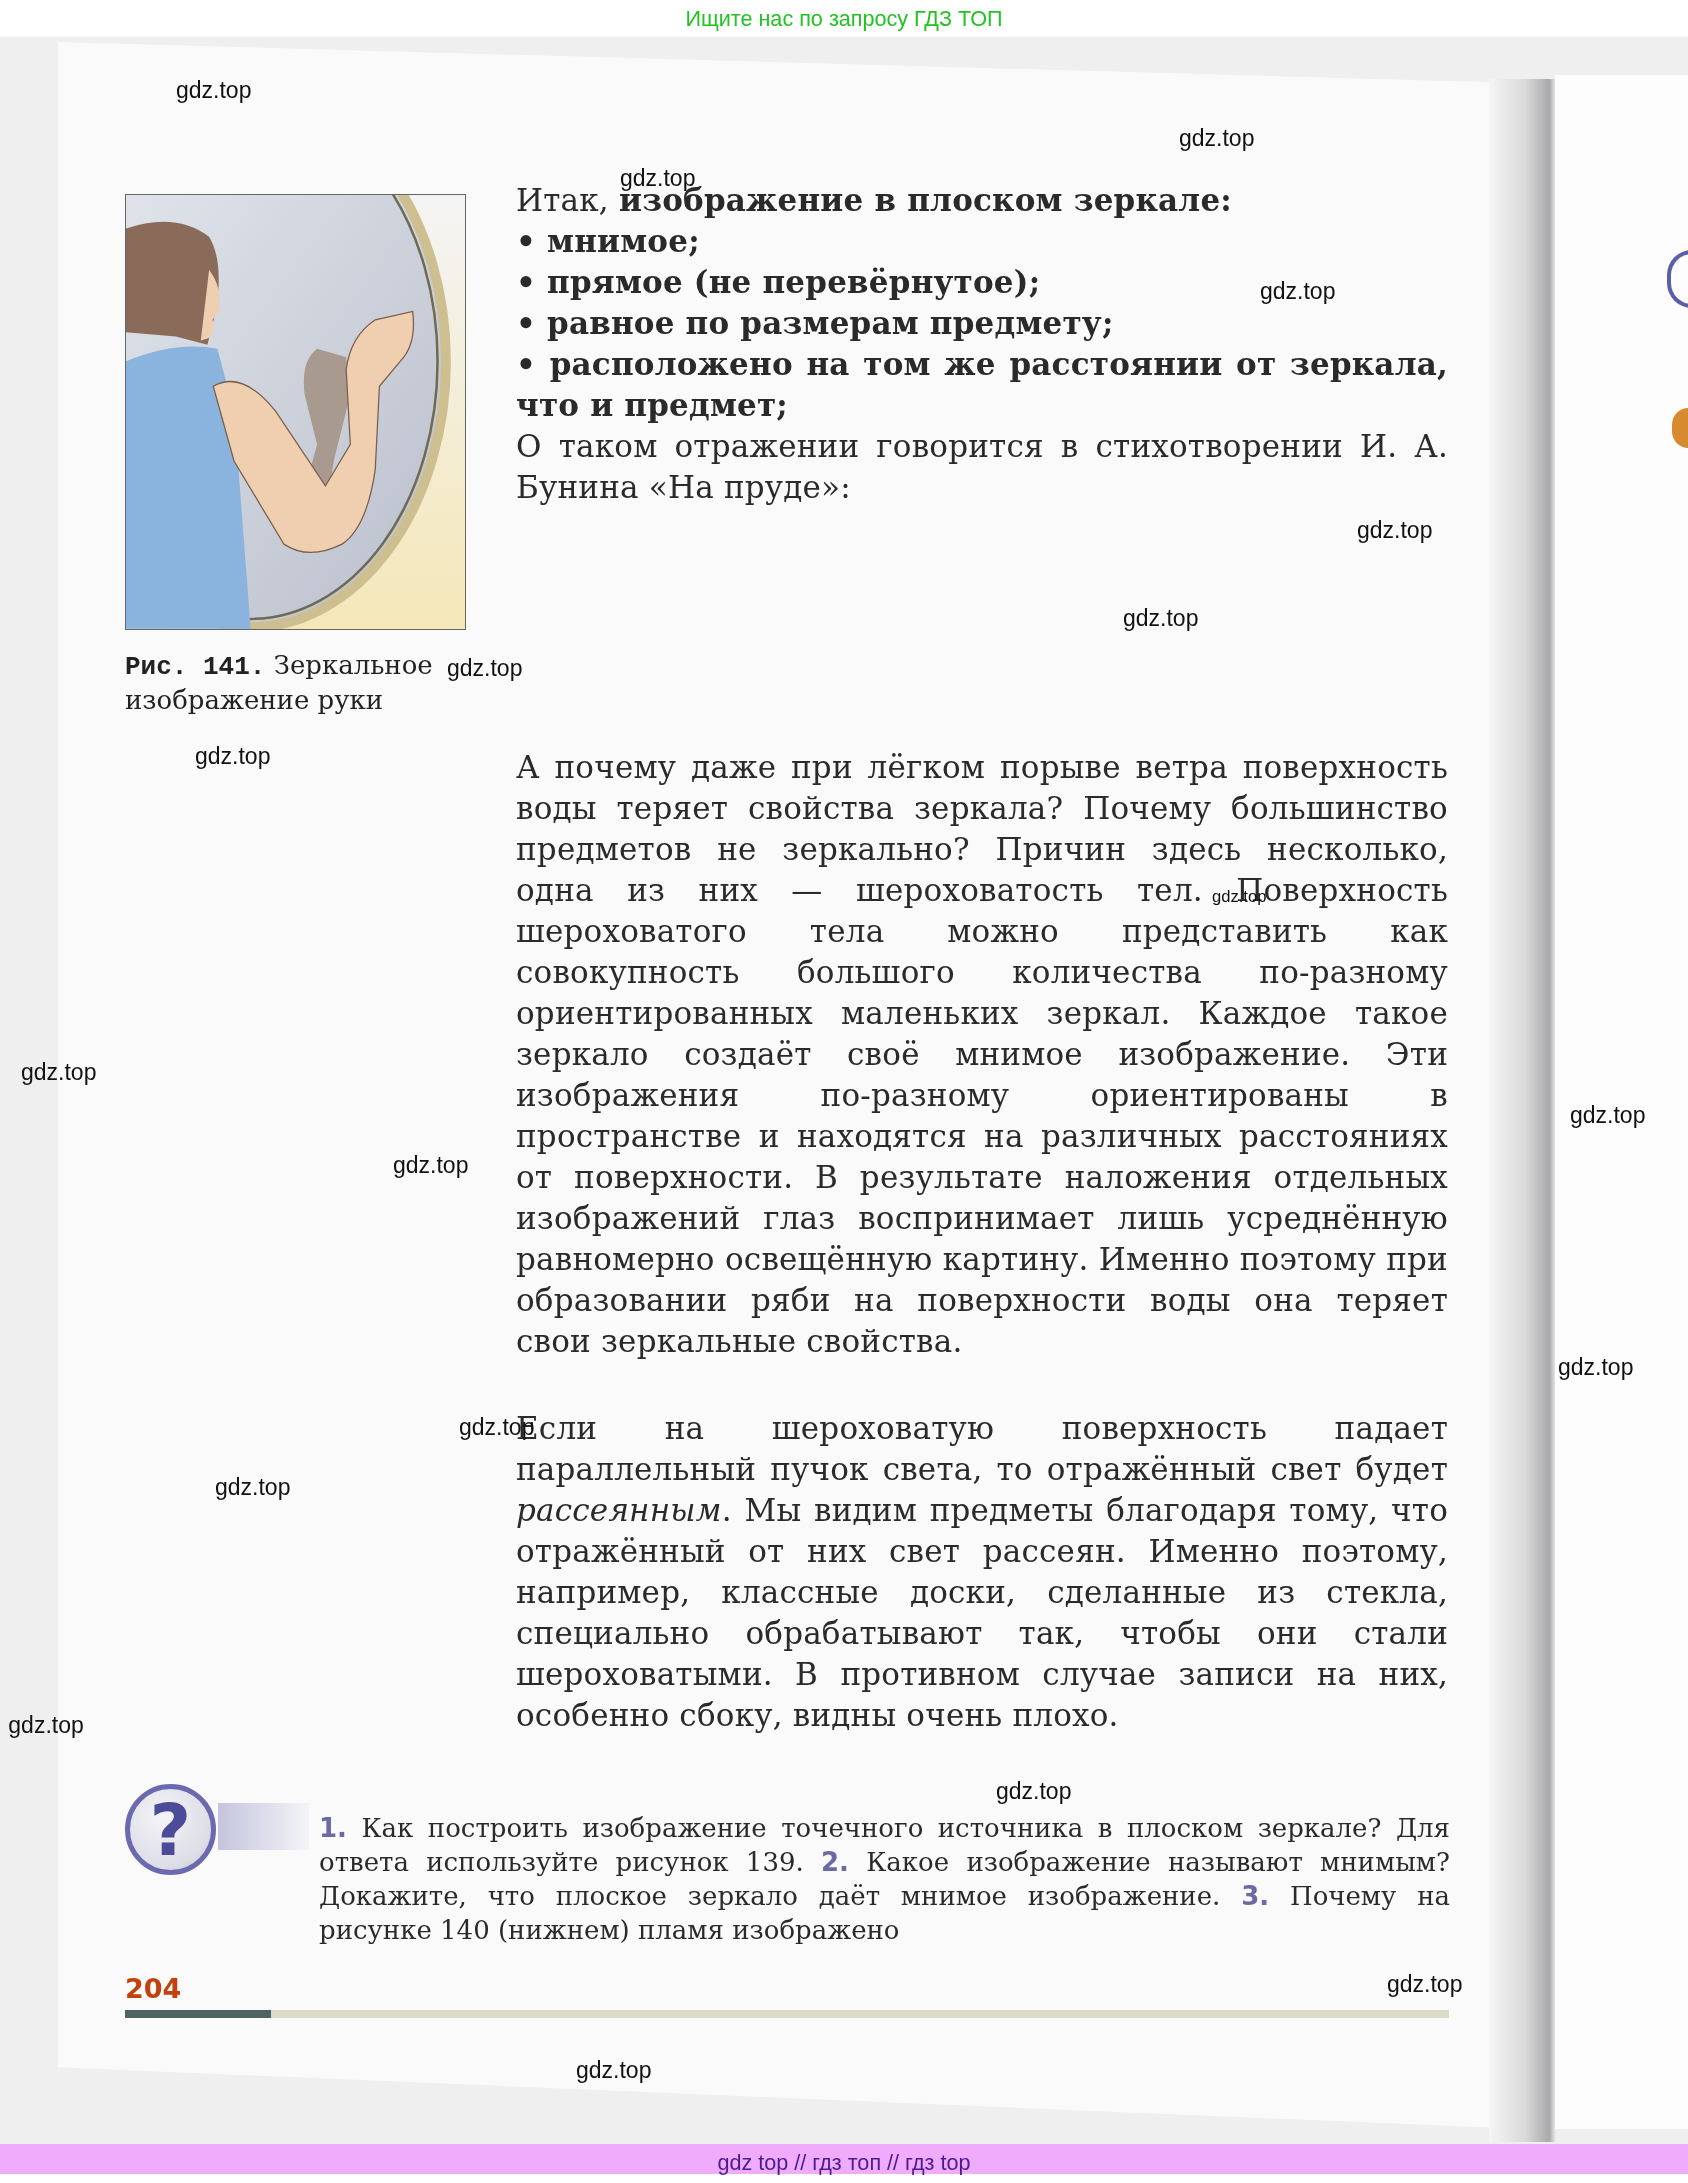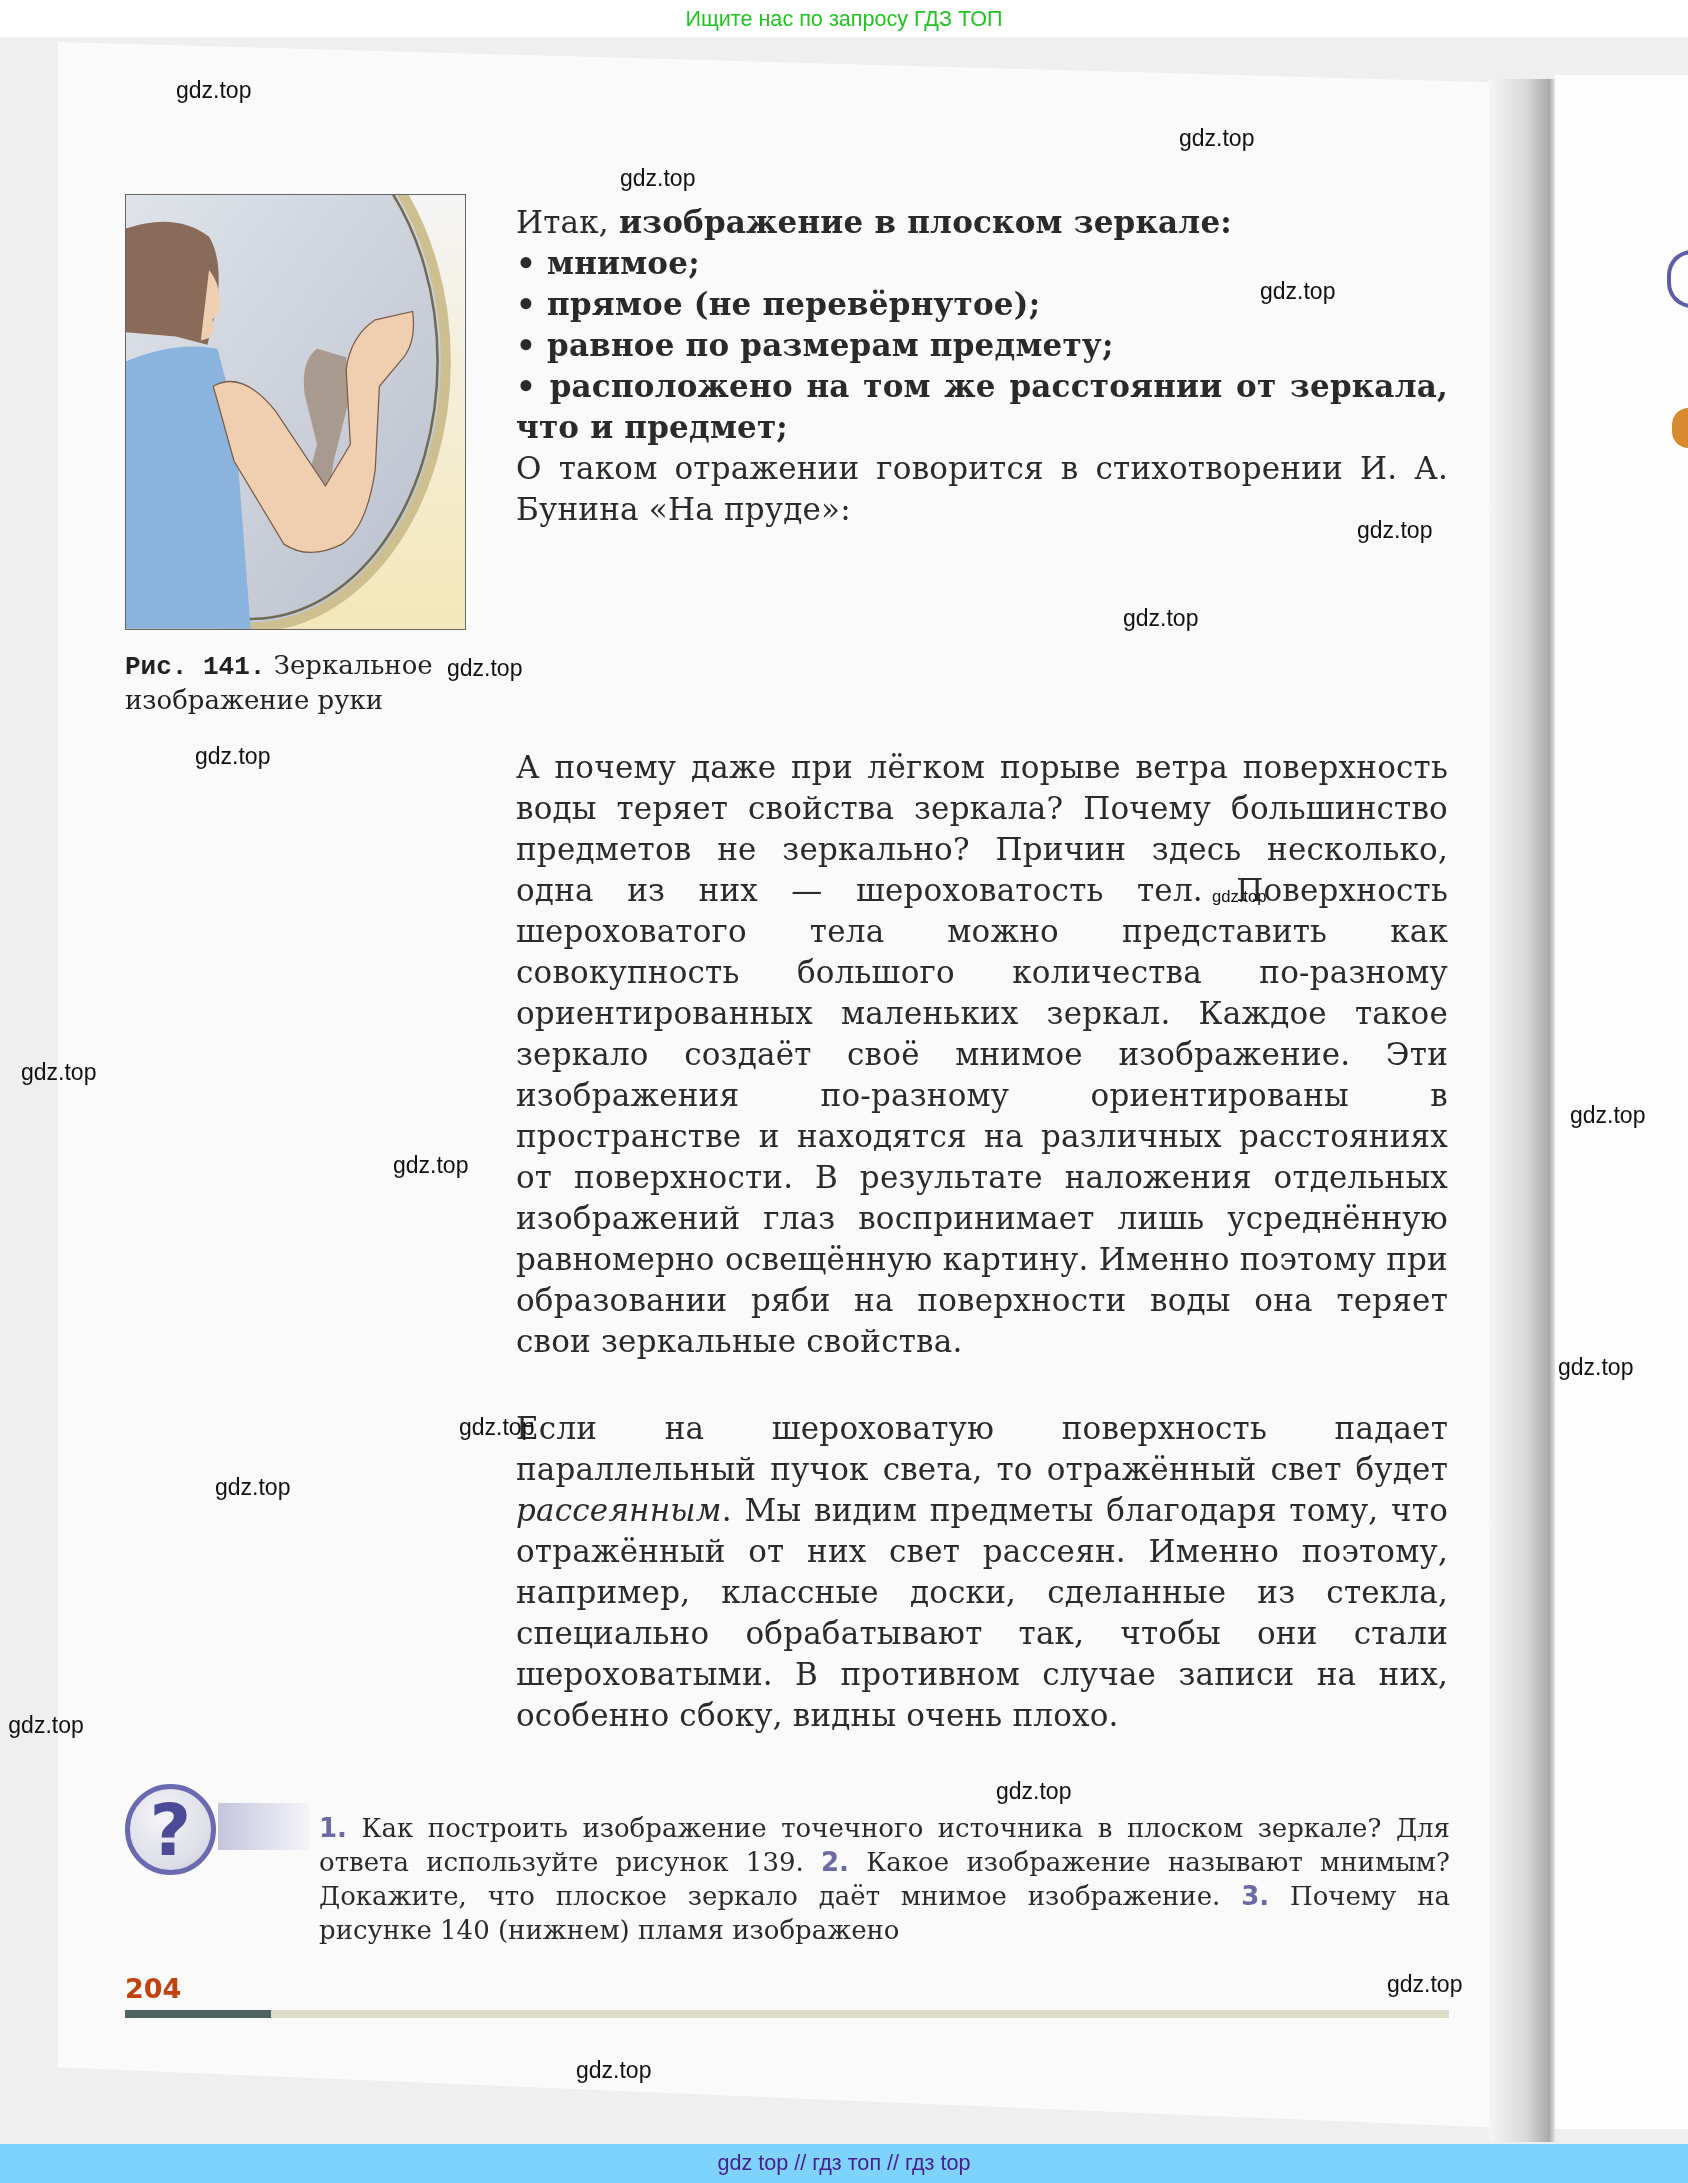--- a/index.html
+++ b/index.html
@@ -8,22 +8,22 @@
     background: #ffffff;
     font-family: "DejaVu Serif", serif;
   }
   .top-banner {
     position: absolute; left: 0; top: 0; width: 1688px; height: 37px;
     background: #ffffff; text-align: center;
     font-family: "Liberation Sans", sans-serif; font-size: 21.6px; color: #22c322;
     line-height: 37px;
   }
   .bottom-banner {
-    position: absolute; left: 0; top: 2144px; width: 1688px; height: 39px;
-    background: #7dd3fc; text-align: center;
+    position: absolute; left: 0; top: 2144px; width: 1688px; height: 30px;
+    background: #f0abfc; text-align: center;
     font-family: "Liberation Sans", sans-serif; font-size: 21.6px; color: #4b1d8c;
     line-height: 37px;
   }
   .scan-bg {
     position: absolute; left: 0; top: 37px; width: 1688px; height: 2107px;
     background: #efefef;
   }
   .page {
     position: absolute; left: 58px; top: 42px; width: 1489px; height: 2088px;
     background: #fbfafb;
@@ -144,21 +144,21 @@
 
     <path d="M105 230 Q140 210 180 260 L240 350 L270 300 L265 210 Q270 170 300 150 L345 140 Q350 180 330 200 L305 230 L300 330 Q290 400 260 420 Q220 440 190 420 L130 320 Z" fill="#efcfb0" stroke="#7a5d4a" stroke-width="1.5"></path>
   </svg>
 </div>
 <div class="caption">
   <span class="fig-num">Рис. 141.</span>
   <span>Зеркальное</span><br>
   <span>изображение руки</span>
 </div>
 
-<div class="text" style="top:202px;">
+<div class="text" style="top:180px;">
   <p><span>Итак, </span><span class="bold">изображение в плоском зеркале:</span></p>
   <p class="bold">• <span>мнимое;</span></p>
   <p class="bold">• <span>прямое (не перевёрнутое);</span></p>
   <p class="bold">• <span>равное по размерам предмету;</span></p>
   <p class="bold">• <span>расположено на том же расстоянии от зеркала, что и предмет;</span></p>
   <p>О таком отражении говорится в стихотворении И. А. Бунина «На пруде»:</p>
 </div>
 
 <div class="text" style="top:747px;">
   <p>А почему даже при лёгком порыве ветра поверхность воды теряет свойства зеркала? Почему большинство предметов не зеркально? Причин здесь несколько, одна из них — шероховатость тел. Поверхность шероховатого тела можно представить как совокупность большого количества по-разному ориентированных маленьких зеркал. Каждое такое зеркало создаёт своё мнимое изображение. Эти изображения по-разному ориентированы в пространстве и находятся на различных расстояниях от поверхности. В результате наложения отдельных изображений глаз воспринимает лишь усреднённую равномерно освещённую картину. Именно поэтому при образовании ряби на поверхности воды она теряет свои зеркальные свойства.</p>

